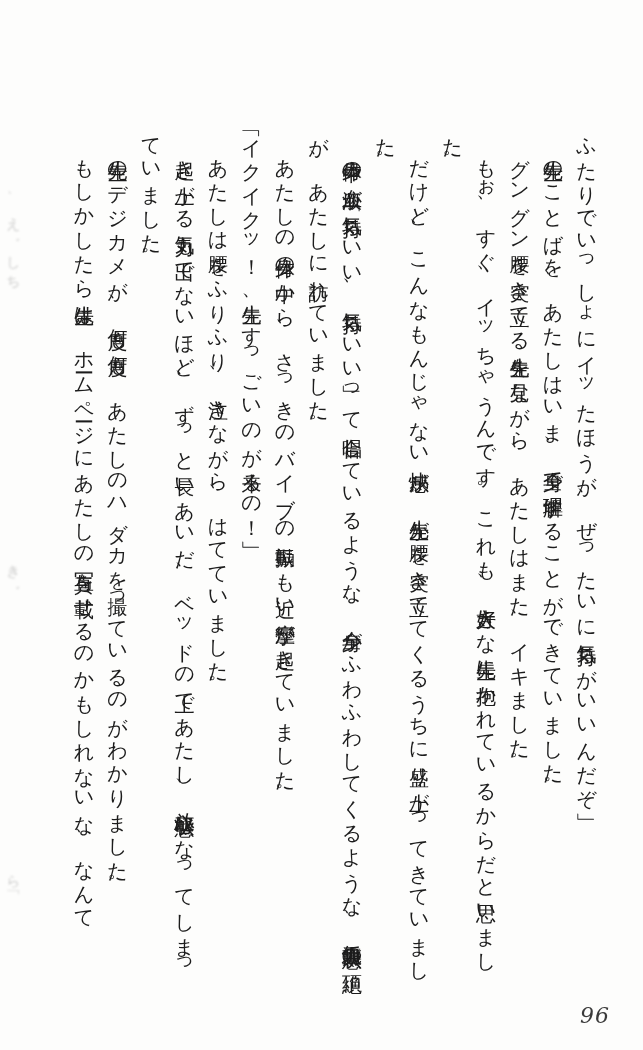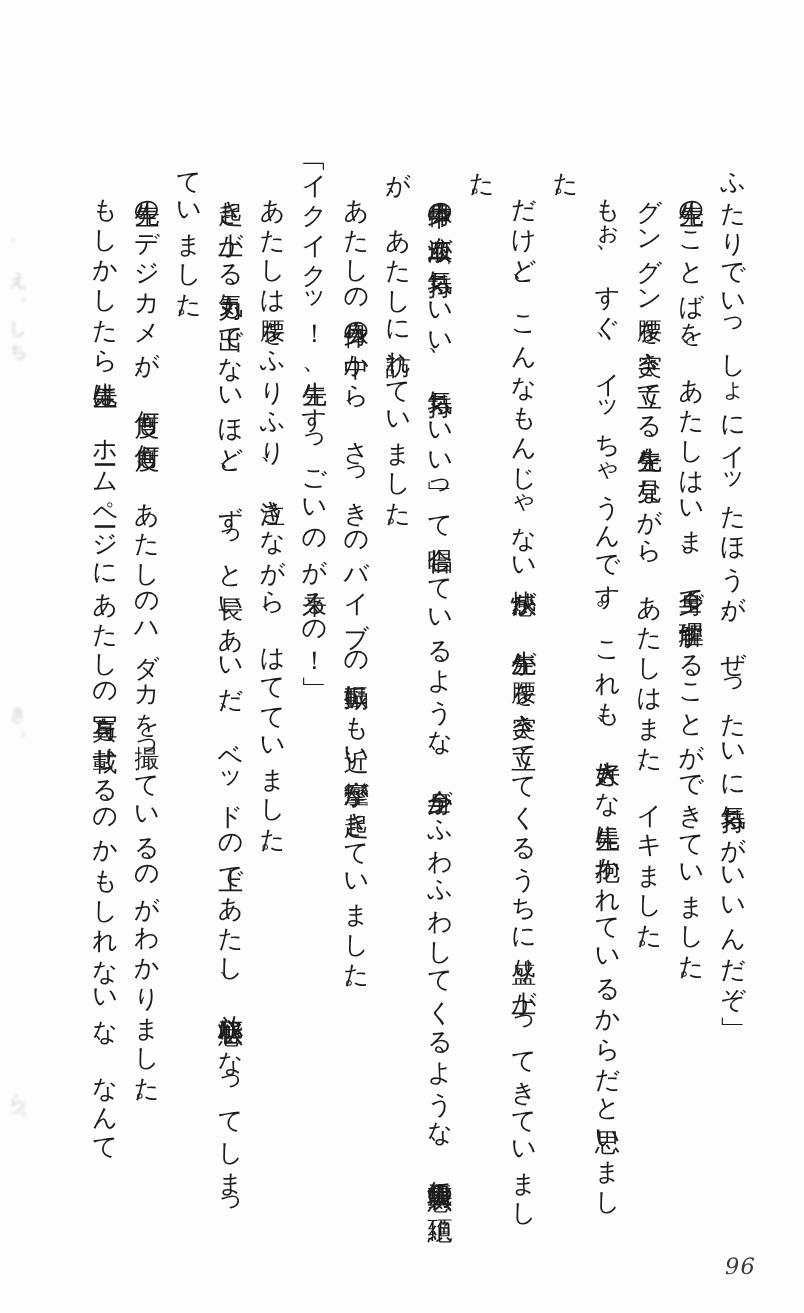--- a/index.html
+++ b/index.html
@@ -23,21 +23,21 @@
     color:#1c1c1c;
     text-align:left;
   }
   .text-block p{margin:0;padding:0;}
   .text-block p.indent{text-indent:21px;}
   
   .page-number{
     position:absolute;
     top:1003px;
     left:580px;
-    font-size:18px;
+    font-size:22px;
     font-style:italic;
     color:#3a3a3a;
     letter-spacing:1px;
     text-align:right;
   }
   
   .bleed{
     position:absolute;
     left:6px;
     writing-mode:vertical-rl;

